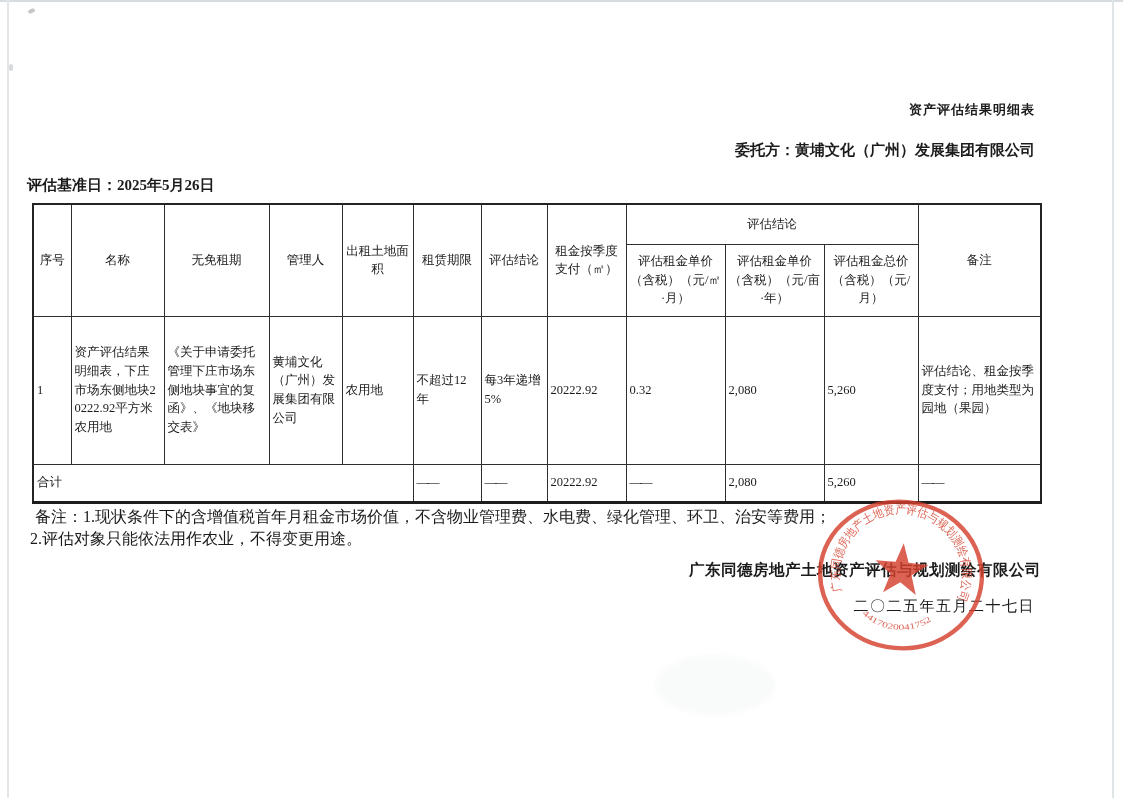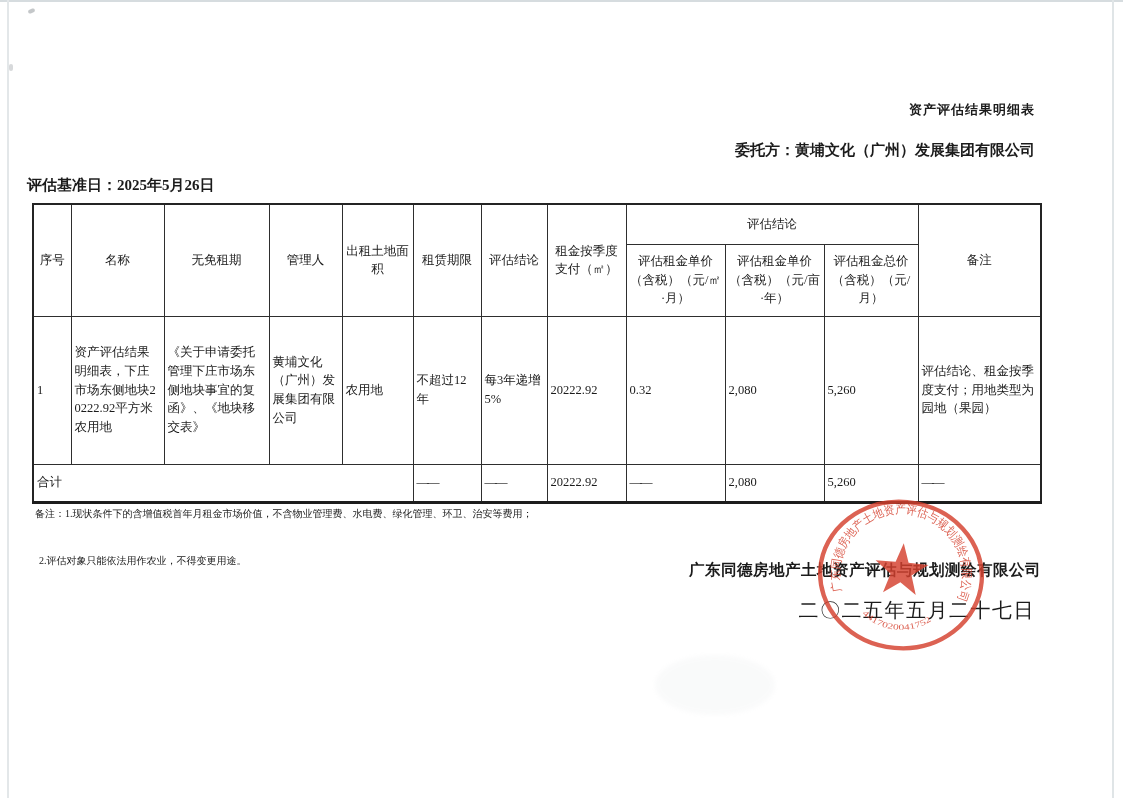--- a/index.html
+++ b/index.html
@@ -45,30 +45,30 @@
     font-weight:normal;
     line-height:1.5;
     word-break:break-all;
   }
   tr.hdr-1 { height:40px; }
   tr.hdr-2 { height:72px; }
   tr.data-row { height:148px; }
   tr.total-row { height:38px; }
   .dash { letter-spacing:-2px; }
 
-  .note-line-1 { position:absolute; left:35px; top:507px; width:820px; font-size:10px; }
-  .note-line-2 { position:absolute; left:39px; top:529px; width:820px; font-size:10px;margin-top:25px; }
+  .note-line-1 { position:absolute; left:35px; top:507px; width:820px; font-size:16px; }
+  .note-line-2 { position:absolute; left:30px; top:529px; width:820px; font-size:16px; }
 
   .company-sign {
     position:absolute; top:560px; right:82px;
     font-size:15.5px; font-weight:bold; letter-spacing:.5px;
   }
   .report-date {
     position:absolute; top:597px; right:88px;
-    font-size:20px; letter-spacing:1.5px;
+    font-size:15px; letter-spacing:1.5px;
   }
 
   .seal {
     position:absolute; left:810px; top:496px;
     width:182px; height:158px;
     opacity:.82;
     transform:rotate(5deg);
     z-index:5;
     pointer-events:none;
   }

